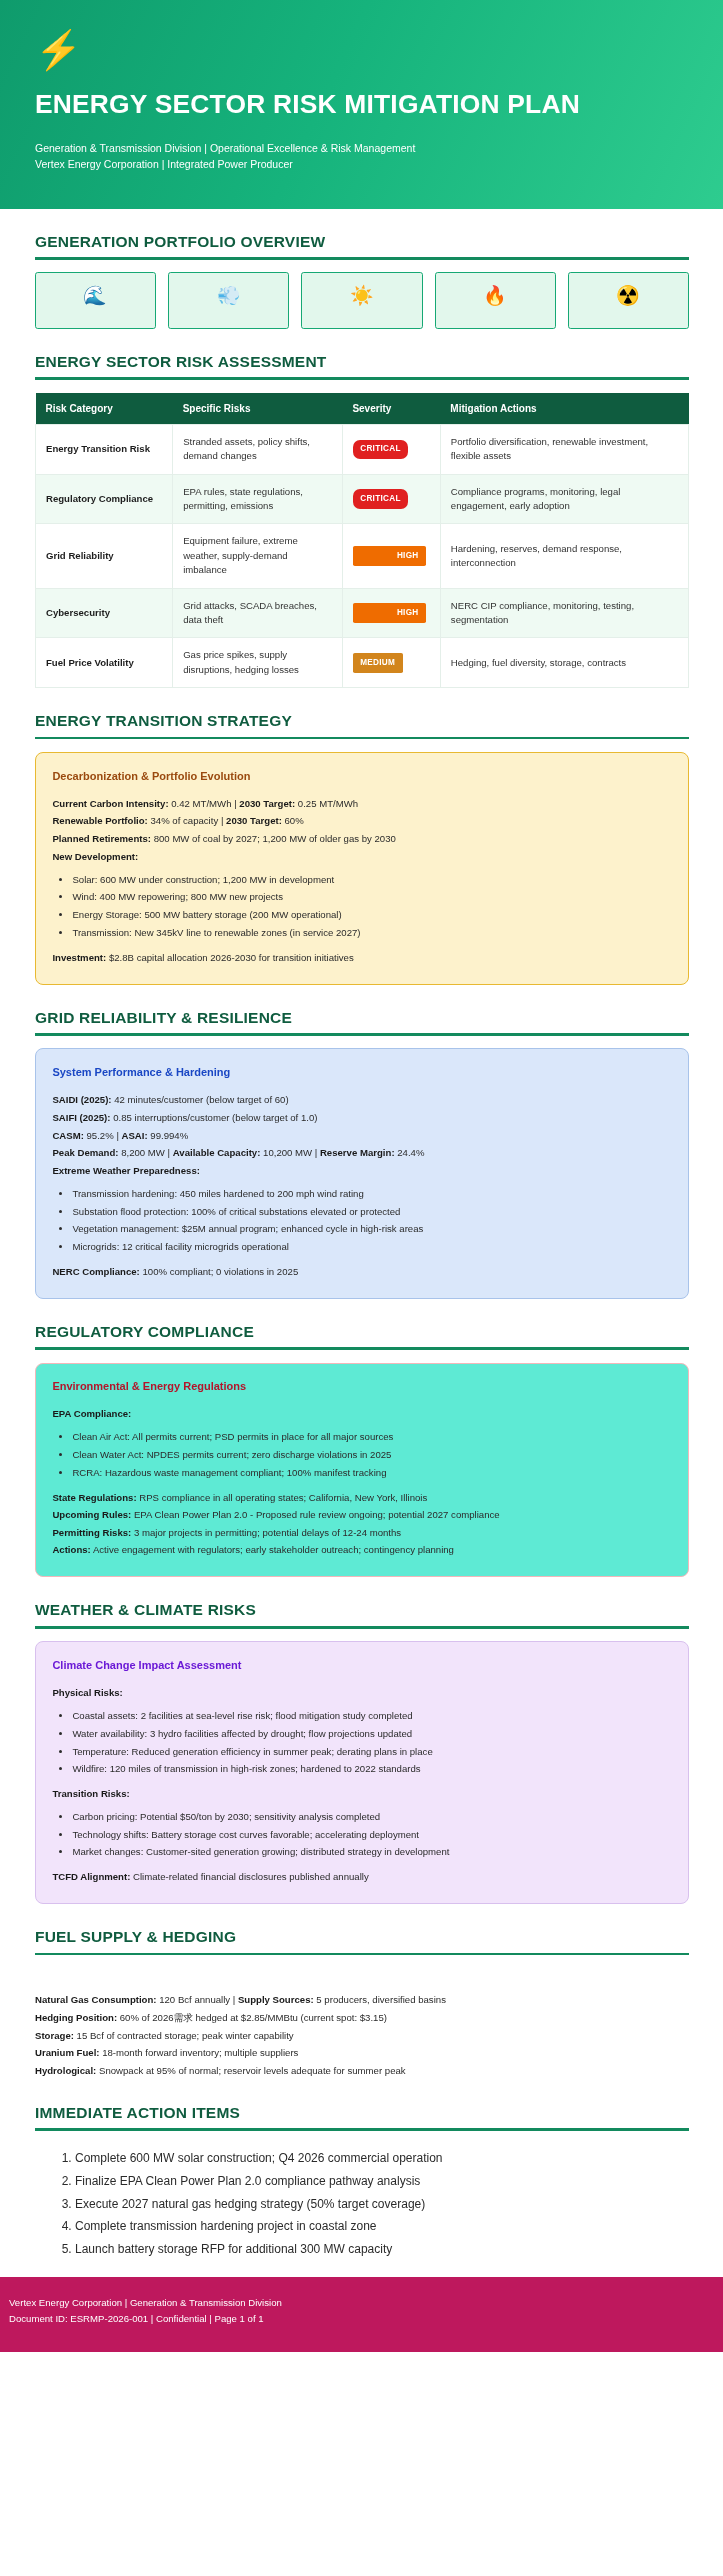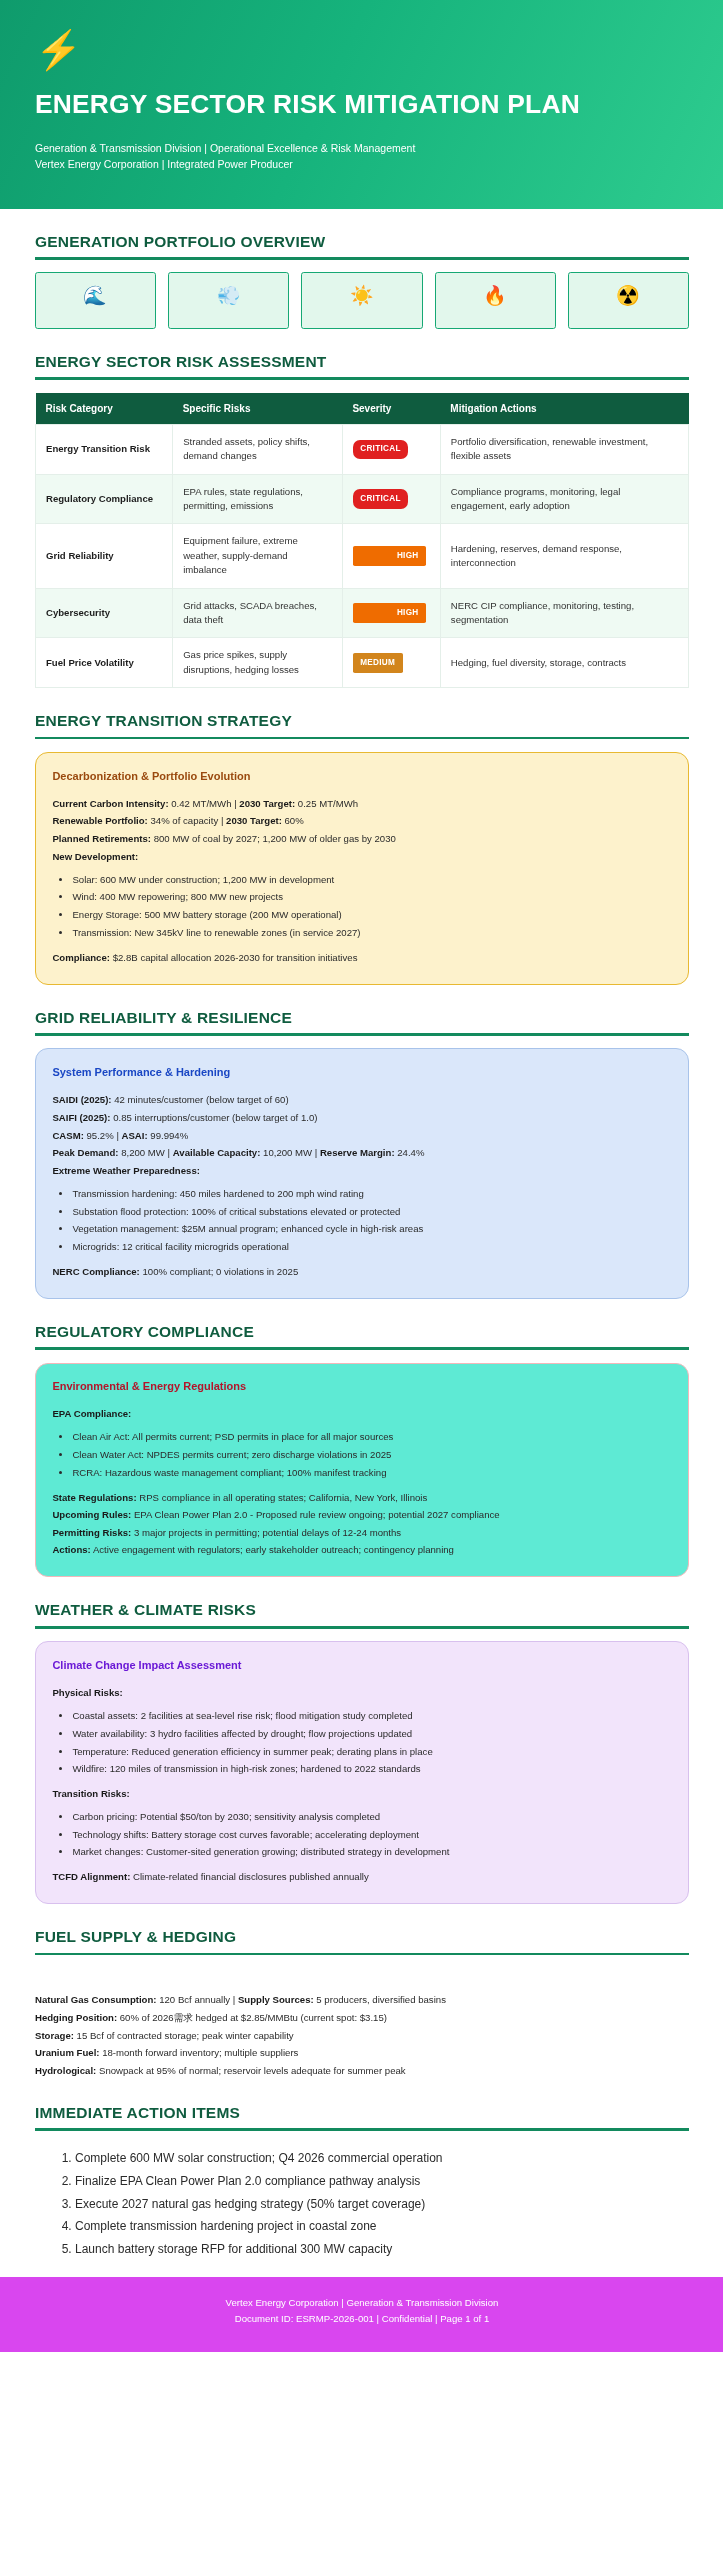--- a/index.html
+++ b/index.html
@@ -123,21 +123,21 @@
     padding: 3.6px 7.3px;
     border-radius: 1.8px;
   }
   .badge.critical { background: #e02020; border-radius: 7px; }
   .badge.high { background: #ef6c00; padding-left: 44px; }
   .badge.medium { background: #d2851c; }
 
   
   .panel {
     border: 1.4px solid;
-    border-radius: 13px;
+    border-radius: 8px;
     padding: 13.7px 16.4px 16.4px 16.4px;
     font-size: 9.6px;
     line-height: 1.65;
     color: #2b2b2b;
   }
   .panel h3 {
     font-size: 11px;
     margin: 0 0 11px 0;
     font-weight: bold;
   }
@@ -166,23 +166,22 @@
     font-size: 12px;
     line-height: 1.9;
     margin: 16px;
     padding-left: 24px;
     color: #2b2b2b;
   }
 
   
   .footer {
     margin-top: 15px;
-    background: #d946ef;
-    color: #ffffff;
-    text-align: center;
+    background: #be185d;
+    color: #ffffff;
     padding: 18px 9px 24px 9px;
     font-size: 9.6px;
     line-height: 1.7;
   }
 </style>
 </head>
 <body>
 
 <div class="banner">
   <div class="banner-icon">⚡</div>
@@ -297,21 +296,21 @@
         <span>800 MW of coal by 2027; 1,200 MW of older gas by 2030</span>
       </p>
       <p><b>New Development:</b></p>
       <ul id="transition-list">
           <li>Solar: 600 MW under construction; 1,200 MW in development</li>
           <li>Wind: 400 MW repowering; 800 MW new projects</li>
           <li>Energy Storage: 500 MW battery storage (200 MW operational)</li>
           <li>Transmission: New 345kV line to renewable zones (in service 2027)</li>
         </ul>
       <p>
-        <b>Compliance:</b>
+        <b>Investment:</b>
         <span>$2.8B capital allocation 2026-2030 for transition initiatives</span>
       </p>
     </div>
   </div>
 
   <div class="section">
     <h2 class="section-title">GRID RELIABILITY &amp; RESILIENCE</h2>
     <div class="section-rule"></div>
     <div class="panel blue">
       <h3>System Performance &amp; Hardening</h3>

